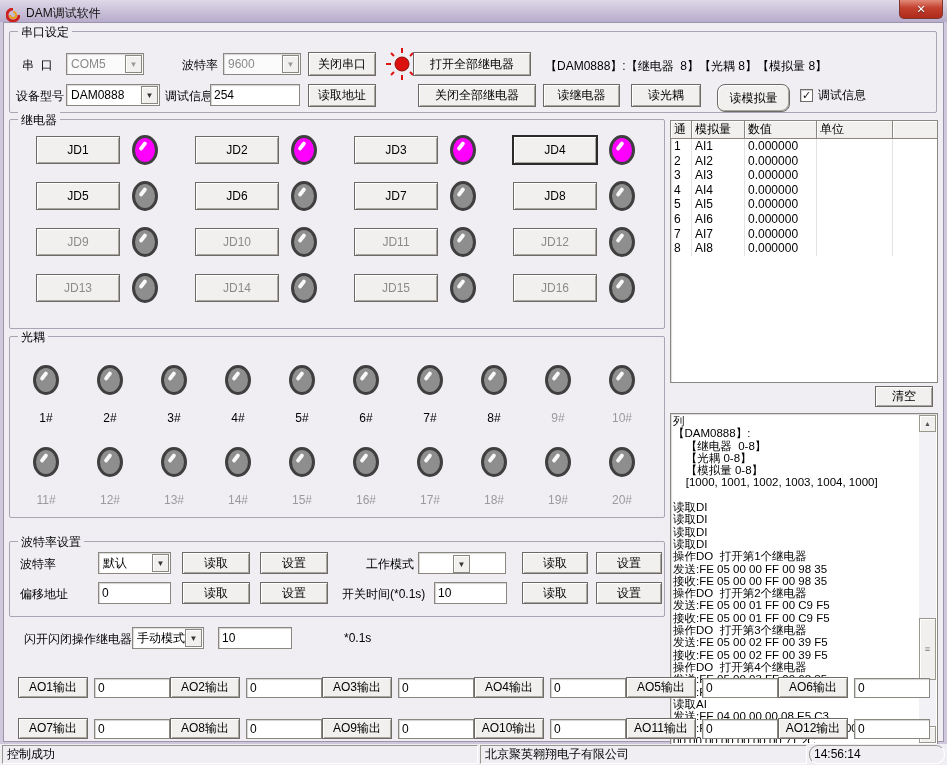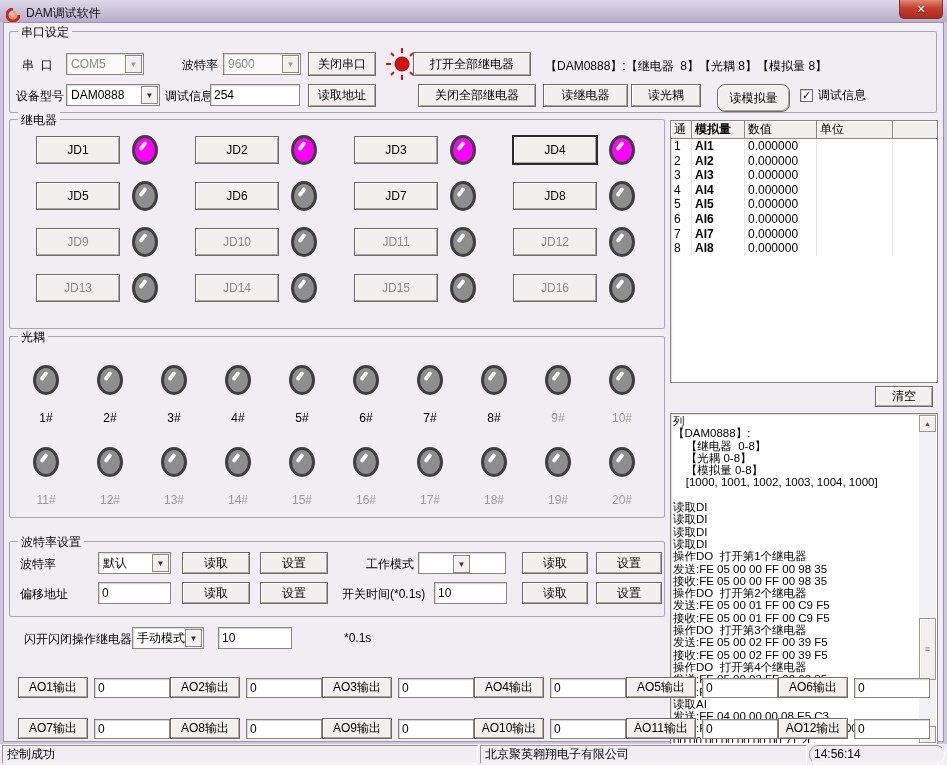--- a/index.html
+++ b/index.html
@@ -65,21 +65,21 @@
   .opto-cell .opto-label { margin-top:16px; font-size:12px; }
   .opto-cell.disabled .opto-label { color:#9a9a9a; }
   
   .analog-table { position:absolute; left:670px; top:120px; width:268px; height:263px;
                   background:#fff; border:1px solid #8a8780; box-shadow: inset 1px 1px 1px rgba(0,0,0,.15); overflow:hidden; }
   .at-header { display:flex; height:18px; }
   .at-header .th { background:#f1f0ee; border-right:1px solid #8a8780; border-bottom:1px solid #8a8780;
                    box-shadow: inset 1px 1px 0 #fff; padding-left:3px; font-size:12px; line-height:17px; }
   .at-row { display:flex; height:14.6px; }
   .at-row .td { padding-left:3px; font-size:12px; line-height:14.5px; border-right:1px solid #e4e4e4; white-space:pre; }
-  .c0 { width:21px; } .c1 { width:53px;font-weight:bold; } .c2 { width:72px; } .c3 { width:76px; } .c4 { flex:1; border-right:none !important; }
+  .c0 { width:21px; } .c1 { width:53px; } .c2 { width:72px; } .c3 { width:76px; } .c4 { flex:1; border-right:none !important; }
   
   .logbox { position:absolute; left:670px; top:413px; width:268px; height:332px; background:#fff;
             border:1px solid #8a8780; box-shadow: inset 1px 1px 1px rgba(0,0,0,.15); overflow:hidden; }
   .log-text { position:absolute; left:2px; top:1px; right:19px; bottom:1px; white-space:pre; overflow:hidden;
               font-size:11.5px; line-height:12.3px; font-family:"Liberation Sans","DejaVu Sans",sans-serif; }
   .scrollbar { position:absolute; top:1px; right:1px; width:17px; bottom:1px; background:#f2f1f6; }
   .sb-btn { position:absolute; left:0; width:17px; height:17px; background:#f1f0ee; border:1px solid #9a978f;
             box-shadow: inset 1px 1px 0 #fff; font-size:7px; color:#555; text-align:center; line-height:15px; }
   .sb-up { top:0; } .sb-down { bottom:0; }
   .sb-thumb { position:absolute; left:0; width:17px; top:203px; height:62px; background:#f1f0ee;
@@ -155,21 +155,21 @@
       <div class="combo" style="left:56px; top:52px; width:94px;">
         <span class="combo-text">DAM0888</span>
         <span class="combo-arrow">▼</span>
       </div>
 
       <span class="label" style="left:155px; top:56px;">调试信息</span>
       <input class="input" style="position: absolute; left: 200px; top: 52px; width: 90px; height: 22px;" value="254">
 
       <button class="btn3d" style="position:absolute; left:298px; top:52px; width:68px; height:23px;">读取地址</button>
       <button class="btn3d" style="position:absolute; left:408px; top:52px; width:118px; height:23px;">关闭全部继电器</button>
-      <button class="btn3d" style="position:absolute; left:533px; top:52px; width:85px; height:23px;">读继电器</button>
+      <button class="btn3d" style="position:absolute; left:533px; top:52px; width:77px; height:23px;">读继电器</button>
       <button class="btn3d" style="position:absolute; left:621px; top:52px; width:70px; height:23px;">读光耦</button>
       <button class="btn3d" style="position:absolute; left:707px; top:52px; width:73px; height:28px;border-radius:8px;">读模拟量</button>
 
       <span class="checkbox" style="left:790px; top:55px;">
         <span class="box">✓</span>
         <span>调试信息</span>
       </span>
     </div>
 
     <div class="groupbox" style="left:5px; top:96px; width:656px; height:210px;">

